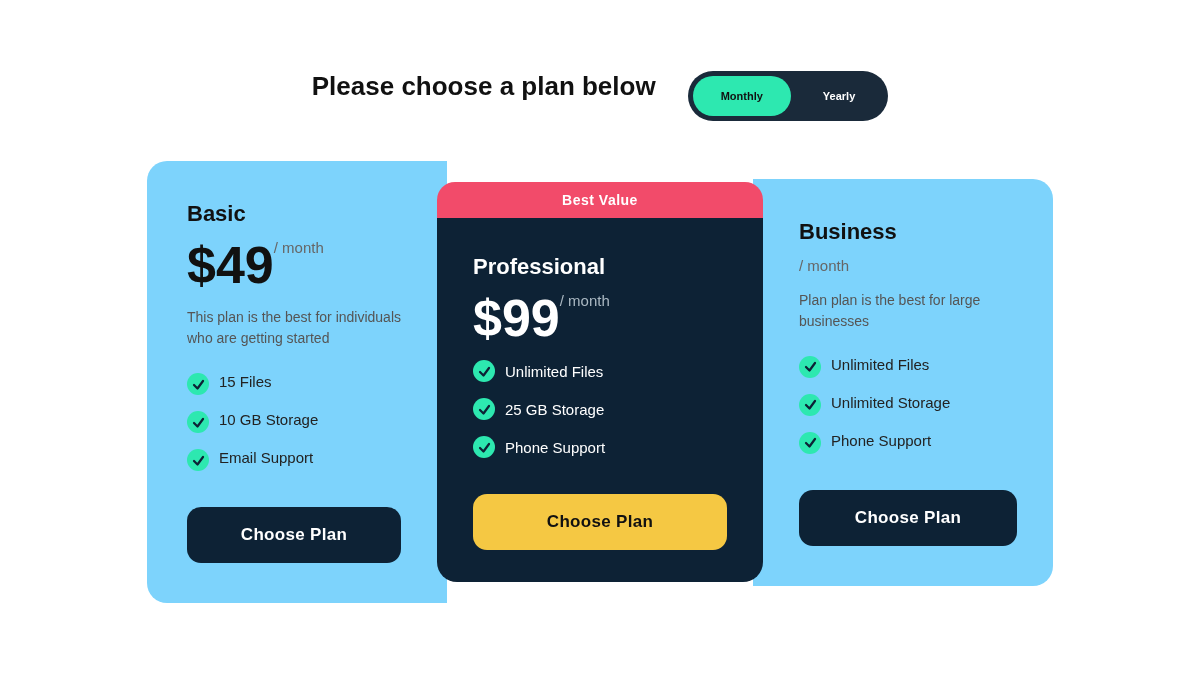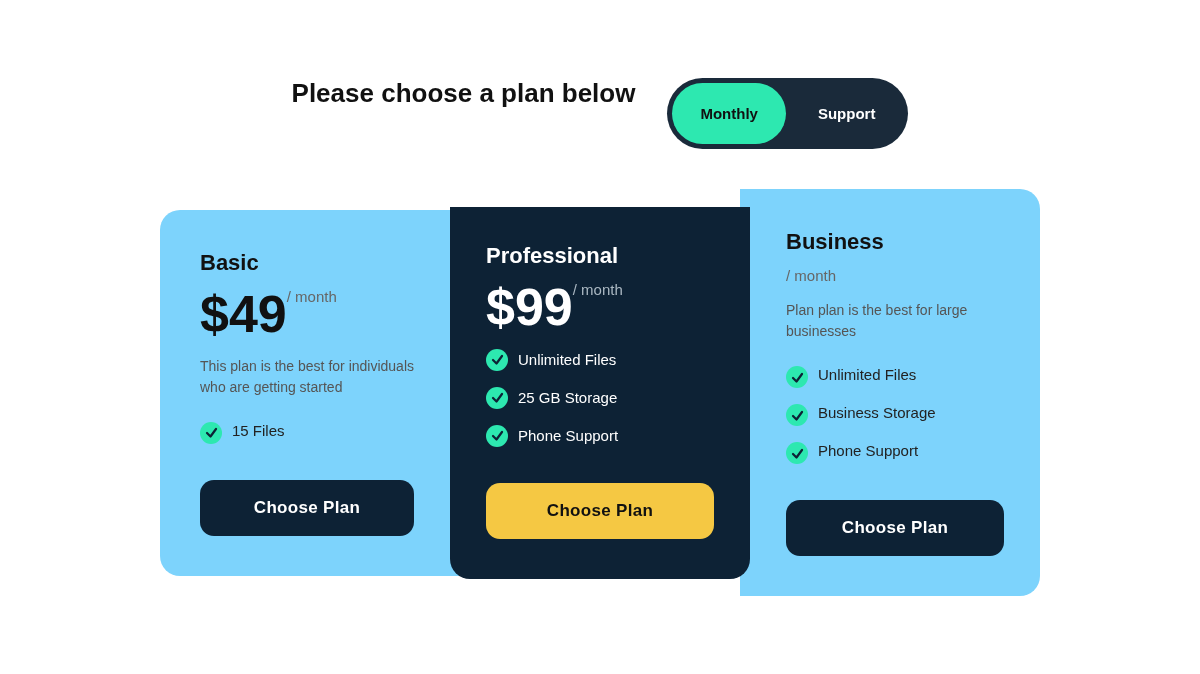--- a/index.html
+++ b/index.html
@@ -31,24 +31,24 @@
 
     .toggle-container {
       background: #1a2a3a;
       border-radius: 50px;
       padding: 5px;
       display: flex;
       gap: 4px;
     }
 
     .toggle-btn {
-      padding: 22px 28px;
+      padding: 14px 28px;
       border-radius: 50px;
       border: none;
-      font-size: 15px;
+      font-size: 11px;
       font-weight: 600;
       cursor: pointer;
       transition: background 0.2s;
     }
 
     .toggle-btn.active {
       background: #2de8b0;
       color: #111;
     }
 
@@ -97,22 +97,22 @@
       font-weight: 700;
       text-align: center;
       padding: 10px;
       border-radius: 18px 18px 0 0;
       letter-spacing: 0.5px;
     }
 
     .plan-card-pro {
       background: #0d2235;
       border-radius: 0 0 20px 20px;
-      padding: 36px 36px 40px 36px;
-      width: 300px;
+      padding: 36px 36px 32px 36px;
+      width: 326px;
       color: #fff;
     }
 
     .plan-name {
       font-size: 22px;
       font-weight: 700;
       color: #111;
       margin-bottom: 12px;
     }
 
@@ -230,21 +230,21 @@
       color: #111;
     }
   </style>
 </head>
 <body>
 
 <div class="header">
   <h1 class="header-title">Please choose a plan below</h1>
   <div class="toggle-container">
     <button class="toggle-btn active">Monthly</button>
-    <button class="toggle-btn inactive">Support</button>
+    <button class="toggle-btn inactive">Yearly</button>
   </div>
 </div>
 
 <div class="plans-container">
 
   <div class="plan-card basic">
     <h2 class="plan-name">Basic</h2>
     <div class="plan-price-row">
       <span class="plan-price-amount">$49</span>
       <span class="plan-price-period">/ month</span>
@@ -252,25 +252,42 @@
     <p class="plan-description">This plan is the best for individuals who are getting started</p>
     <ul class="features-list">
       <li class="feature-item">
         <span class="check-icon">
           <svg viewBox="0 0 13 13" fill="none">
               <polyline points="2,7 5.5,10.5 11,3" stroke="#0d2235" stroke-width="2.2" stroke-linecap="round" stroke-linejoin="round"></polyline>
             </svg>
         </span>
         <span>15 Files</span>
       </li>
+      <li class="feature-item">
+        <span class="check-icon">
+          <svg viewBox="0 0 13 13" fill="none">
+              <polyline points="2,7 5.5,10.5 11,3" stroke="#0d2235" stroke-width="2.2" stroke-linecap="round" stroke-linejoin="round"></polyline>
+            </svg>
+        </span>
+        <span>10 GB Storage</span>
+      </li>
+      <li class="feature-item">
+        <span class="check-icon">
+          <svg viewBox="0 0 13 13" fill="none">
+              <polyline points="2,7 5.5,10.5 11,3" stroke="#0d2235" stroke-width="2.2" stroke-linecap="round" stroke-linejoin="round"></polyline>
+            </svg>
+        </span>
+        <span>Email Support</span>
+      </li>
     </ul>
     <button class="choose-plan-btn dark">Choose Plan</button>
   </div>
 
   <div class="plan-card-pro-wrapper">
+    <div class="best-value-badge">Best Value</div>
     <div class="plan-card-pro">
       <h2 class="plan-name-pro">Professional</h2>
       <div class="plan-price-row">
         <span class="plan-price-amount-pro">$99</span>
         <span class="plan-price-period-pro">/ month</span>
       </div>
       <ul class="features-list">
         <li class="feature-item-pro">
           <span class="check-icon">
             <svg viewBox="0 0 13 13" fill="none">
@@ -314,21 +331,21 @@
             </svg>
         </span>
         <span>Unlimited Files</span>
       </li>
       <li class="feature-item">
         <span class="check-icon">
           <svg viewBox="0 0 13 13" fill="none">
               <polyline points="2,7 5.5,10.5 11,3" stroke="#0d2235" stroke-width="2.2" stroke-linecap="round" stroke-linejoin="round"></polyline>
             </svg>
         </span>
-        <span>Business Storage</span>
+        <span>Unlimited Storage</span>
       </li>
       <li class="feature-item">
         <span class="check-icon">
           <svg viewBox="0 0 13 13" fill="none">
               <polyline points="2,7 5.5,10.5 11,3" stroke="#0d2235" stroke-width="2.2" stroke-linecap="round" stroke-linejoin="round"></polyline>
             </svg>
         </span>
         <span>Phone Support</span>
       </li>
     </ul>

